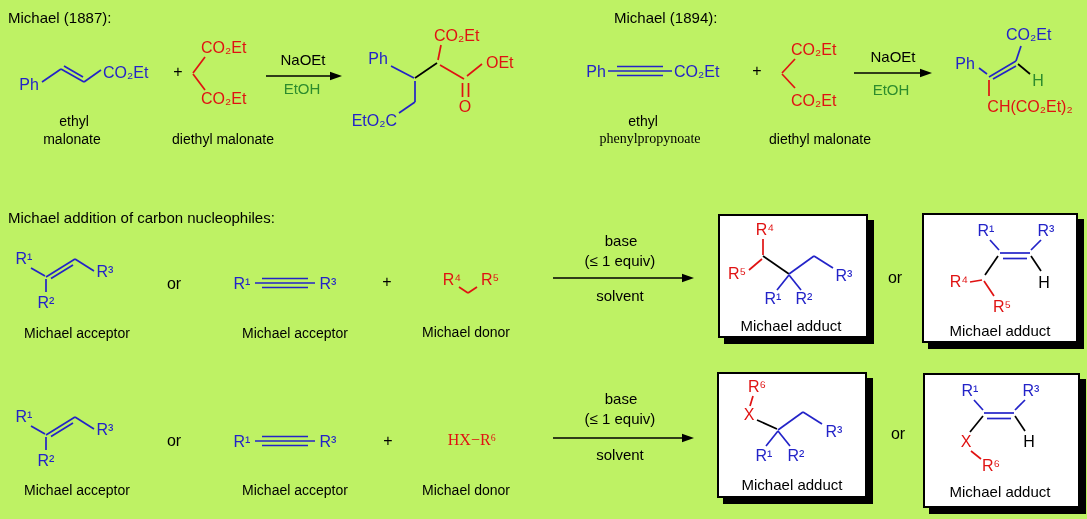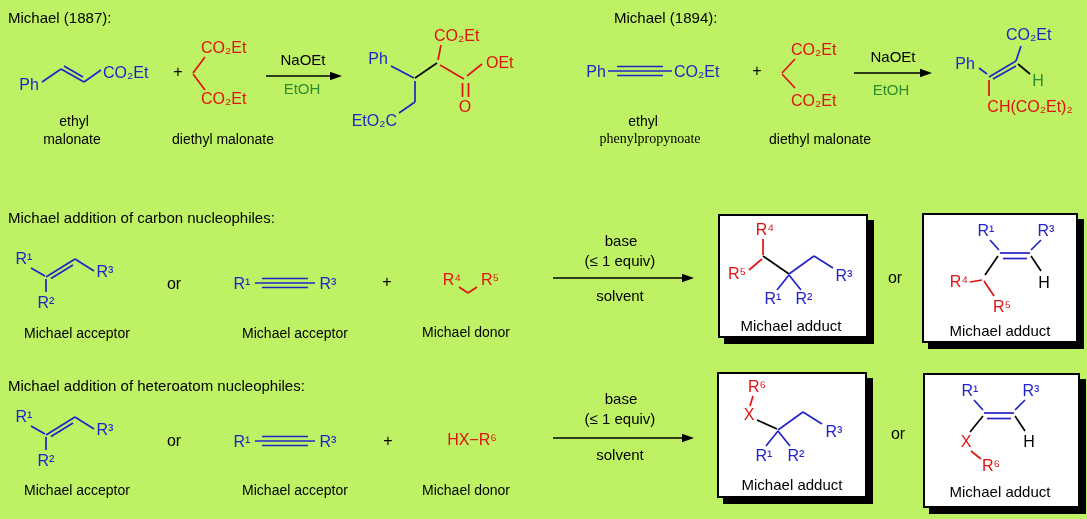--- a/index.html
+++ b/index.html
@@ -190,21 +190,20 @@
       <text x="959" y="287" text-anchor="middle" class="tr">R⁴</text>
       <line x1="970" y1="282" x2="982" y2="280" class="sr"></line>
       <line x1="984" y1="281" x2="994" y2="296" class="sr"></line>
       <text x="1002" y="312" text-anchor="middle" class="tr">R⁵</text>
       <line x1="1031" y1="256" x2="1041" y2="271" class="sk"></line>
       <text x="1044" y="288" text-anchor="middle" class="tk">H</text>
       <text x="1000" y="336" text-anchor="middle" class="tk t15">Michael adduct</text>
     </svg>
   </div>
 
-  <div class="hd" style="left:8px;top:377px;">Michael addition of heteroatom nucleophiles:</div>
 
   <svg style="left:10px;top:402px;" width="118" height="70" viewBox="10 402 118 70">
     <text x="24" y="422" text-anchor="middle" class="tb">R¹</text>
     <line x1="31" y1="426" x2="45" y2="434" class="sb"></line>
     <line x1="46" y1="437" x2="46" y2="450" class="sb"></line>
     <text x="46" y="466" text-anchor="middle" class="tb">R²</text>
     <line x1="46" y1="435" x2="75" y2="417" class="sb"></line>
     <line x1="51" y1="436.5" x2="73" y2="423" class="sb"></line>
     <line x1="75" y1="417" x2="94" y2="429" class="sb"></line>
     <text x="105" y="435" text-anchor="middle" class="tb">R³</text>
@@ -217,21 +216,21 @@
     <text x="242" y="447" text-anchor="middle" class="tb">R¹</text>
     <line x1="255" y1="441" x2="315" y2="441" class="sb"></line>
     <line x1="262" y1="436.5" x2="308" y2="436.5" class="sb"></line>
     <line x1="262" y1="445.5" x2="308" y2="445.5" class="sb"></line>
     <text x="328" y="447" text-anchor="middle" class="tb">R³</text>
   </svg>
   <div class="lbl" style="left:295px;top:482px;">Michael acceptor</div>
 
   <div class="op" style="left:388px;top:432px;">+</div>
 
-  <div class="op red" style="left:472px;top:431px;">HX−R⁶</div>
+  <div class="op red" style="left:472px;top:431px;font-family:Liberation Serif, serif;">HX−R⁶</div>
   <div class="lbl" style="left:466px;top:482px;">Michael donor</div>
 
   <svg style="left:548px;top:388px;" width="155" height="80" viewBox="548 388 155 80">
     <text x="621" y="404" text-anchor="middle" class="tk t15">base</text>
     <text x="620" y="424" text-anchor="middle" class="tk t15">(≤ 1 equiv)</text>
     <line x1="553" y1="438" x2="683" y2="438" class="sk"></line>
     <polygon class="head" points="694,438 682,433.8 682,442.2"></polygon>
     <text x="620" y="460" text-anchor="middle" class="tk t15">solvent</text>
   </svg>
 

